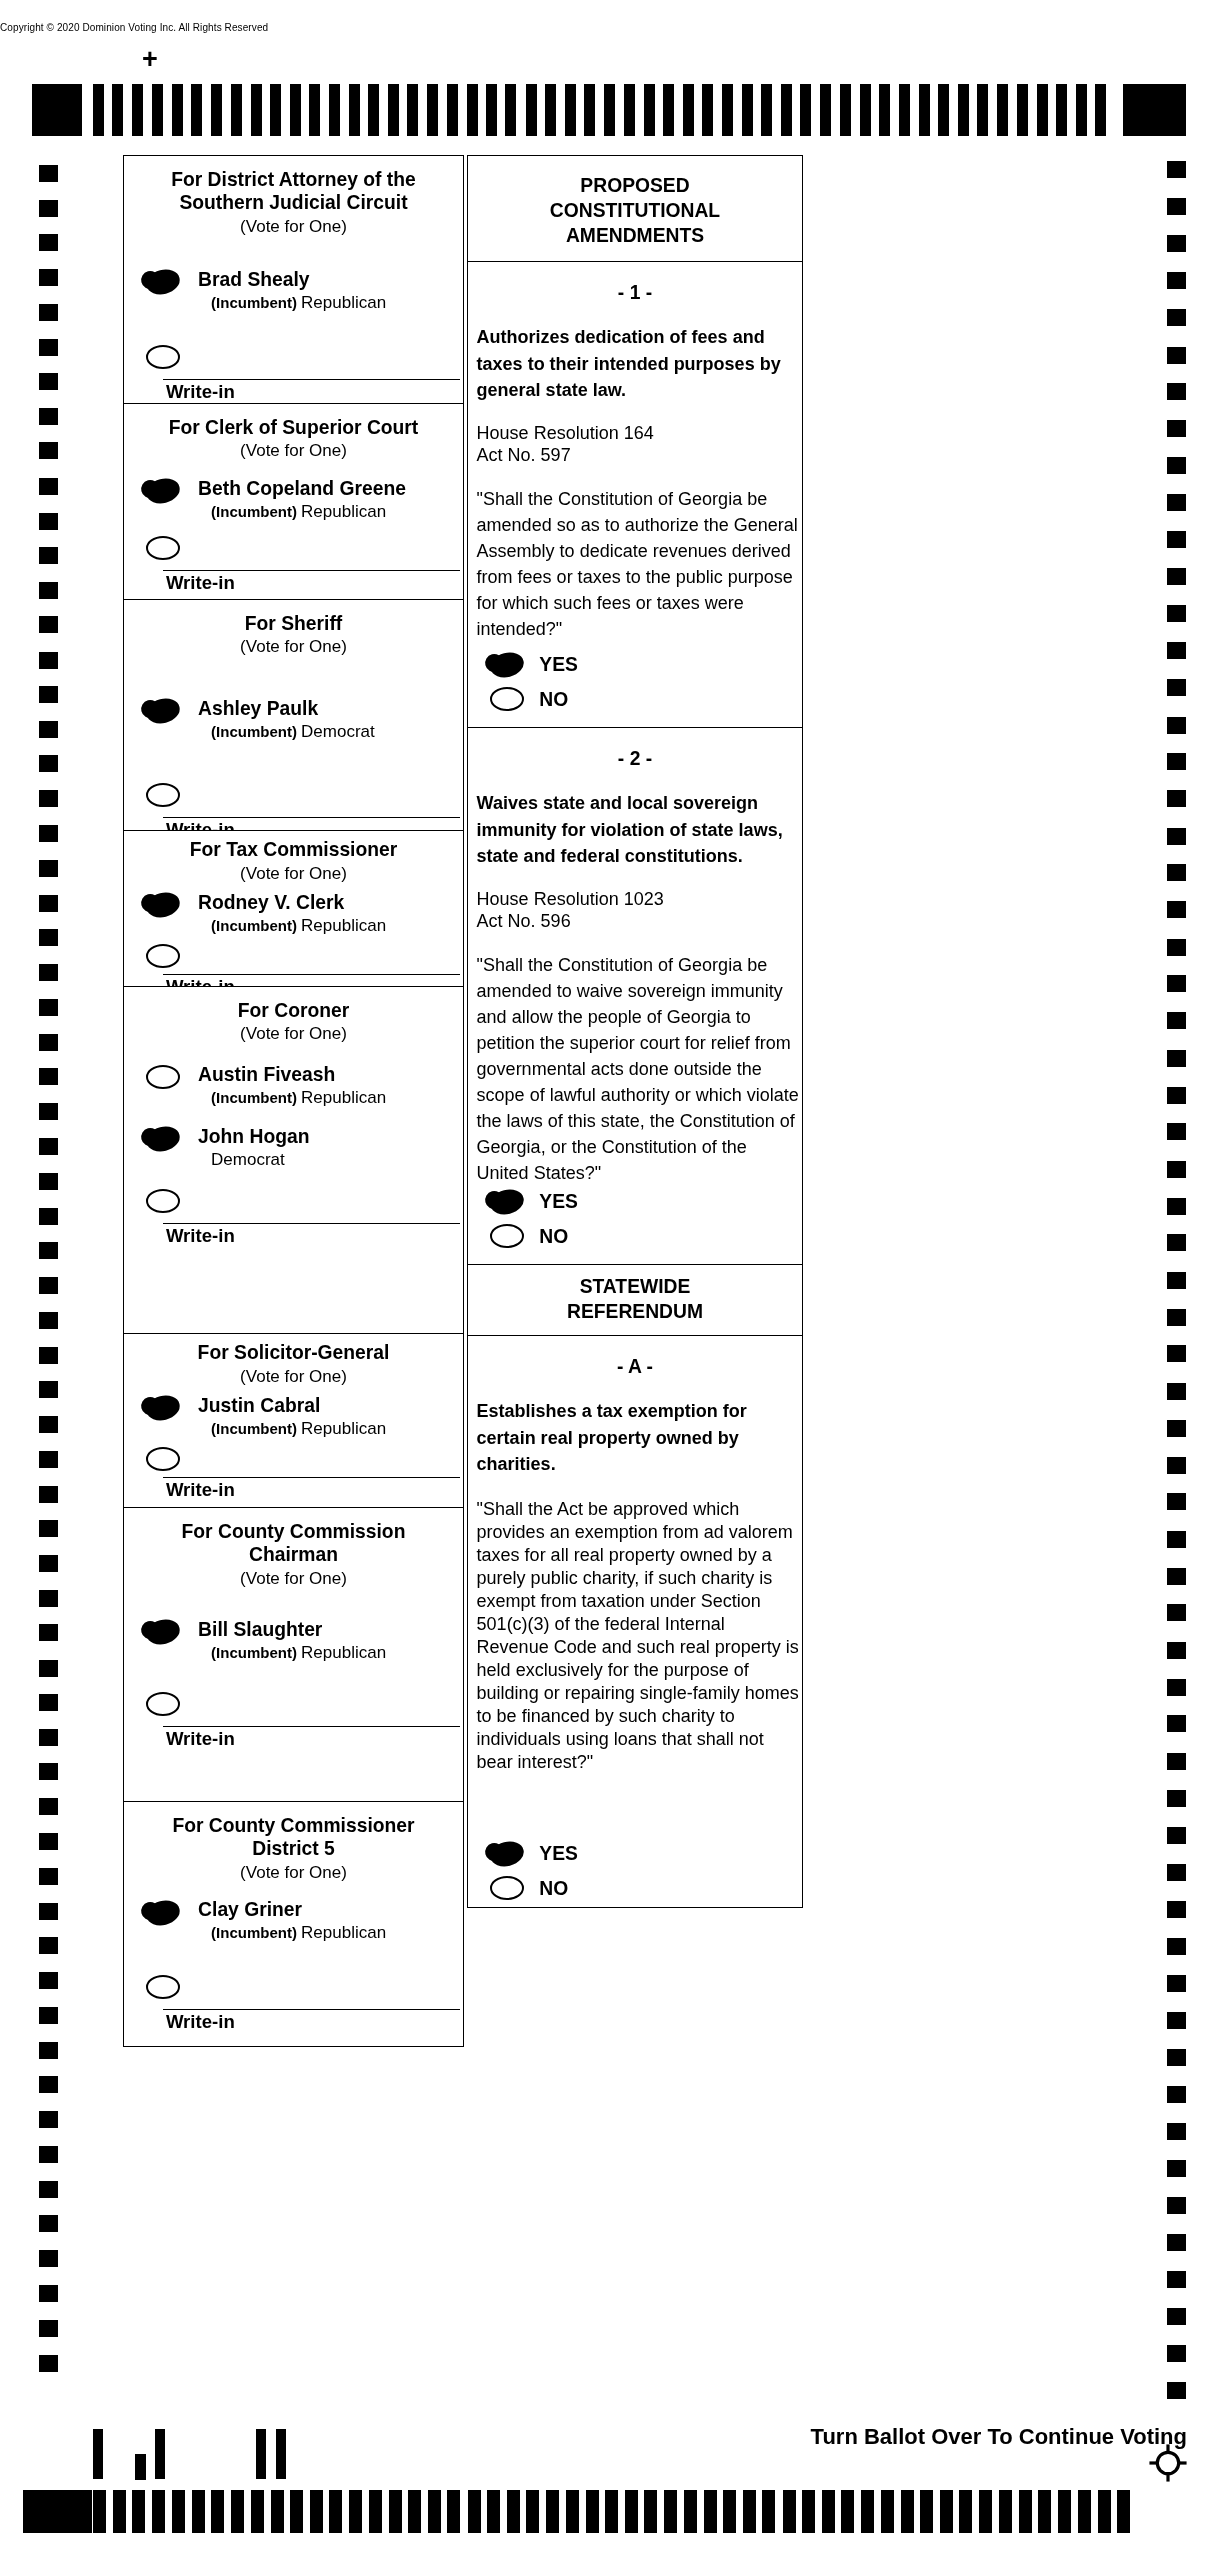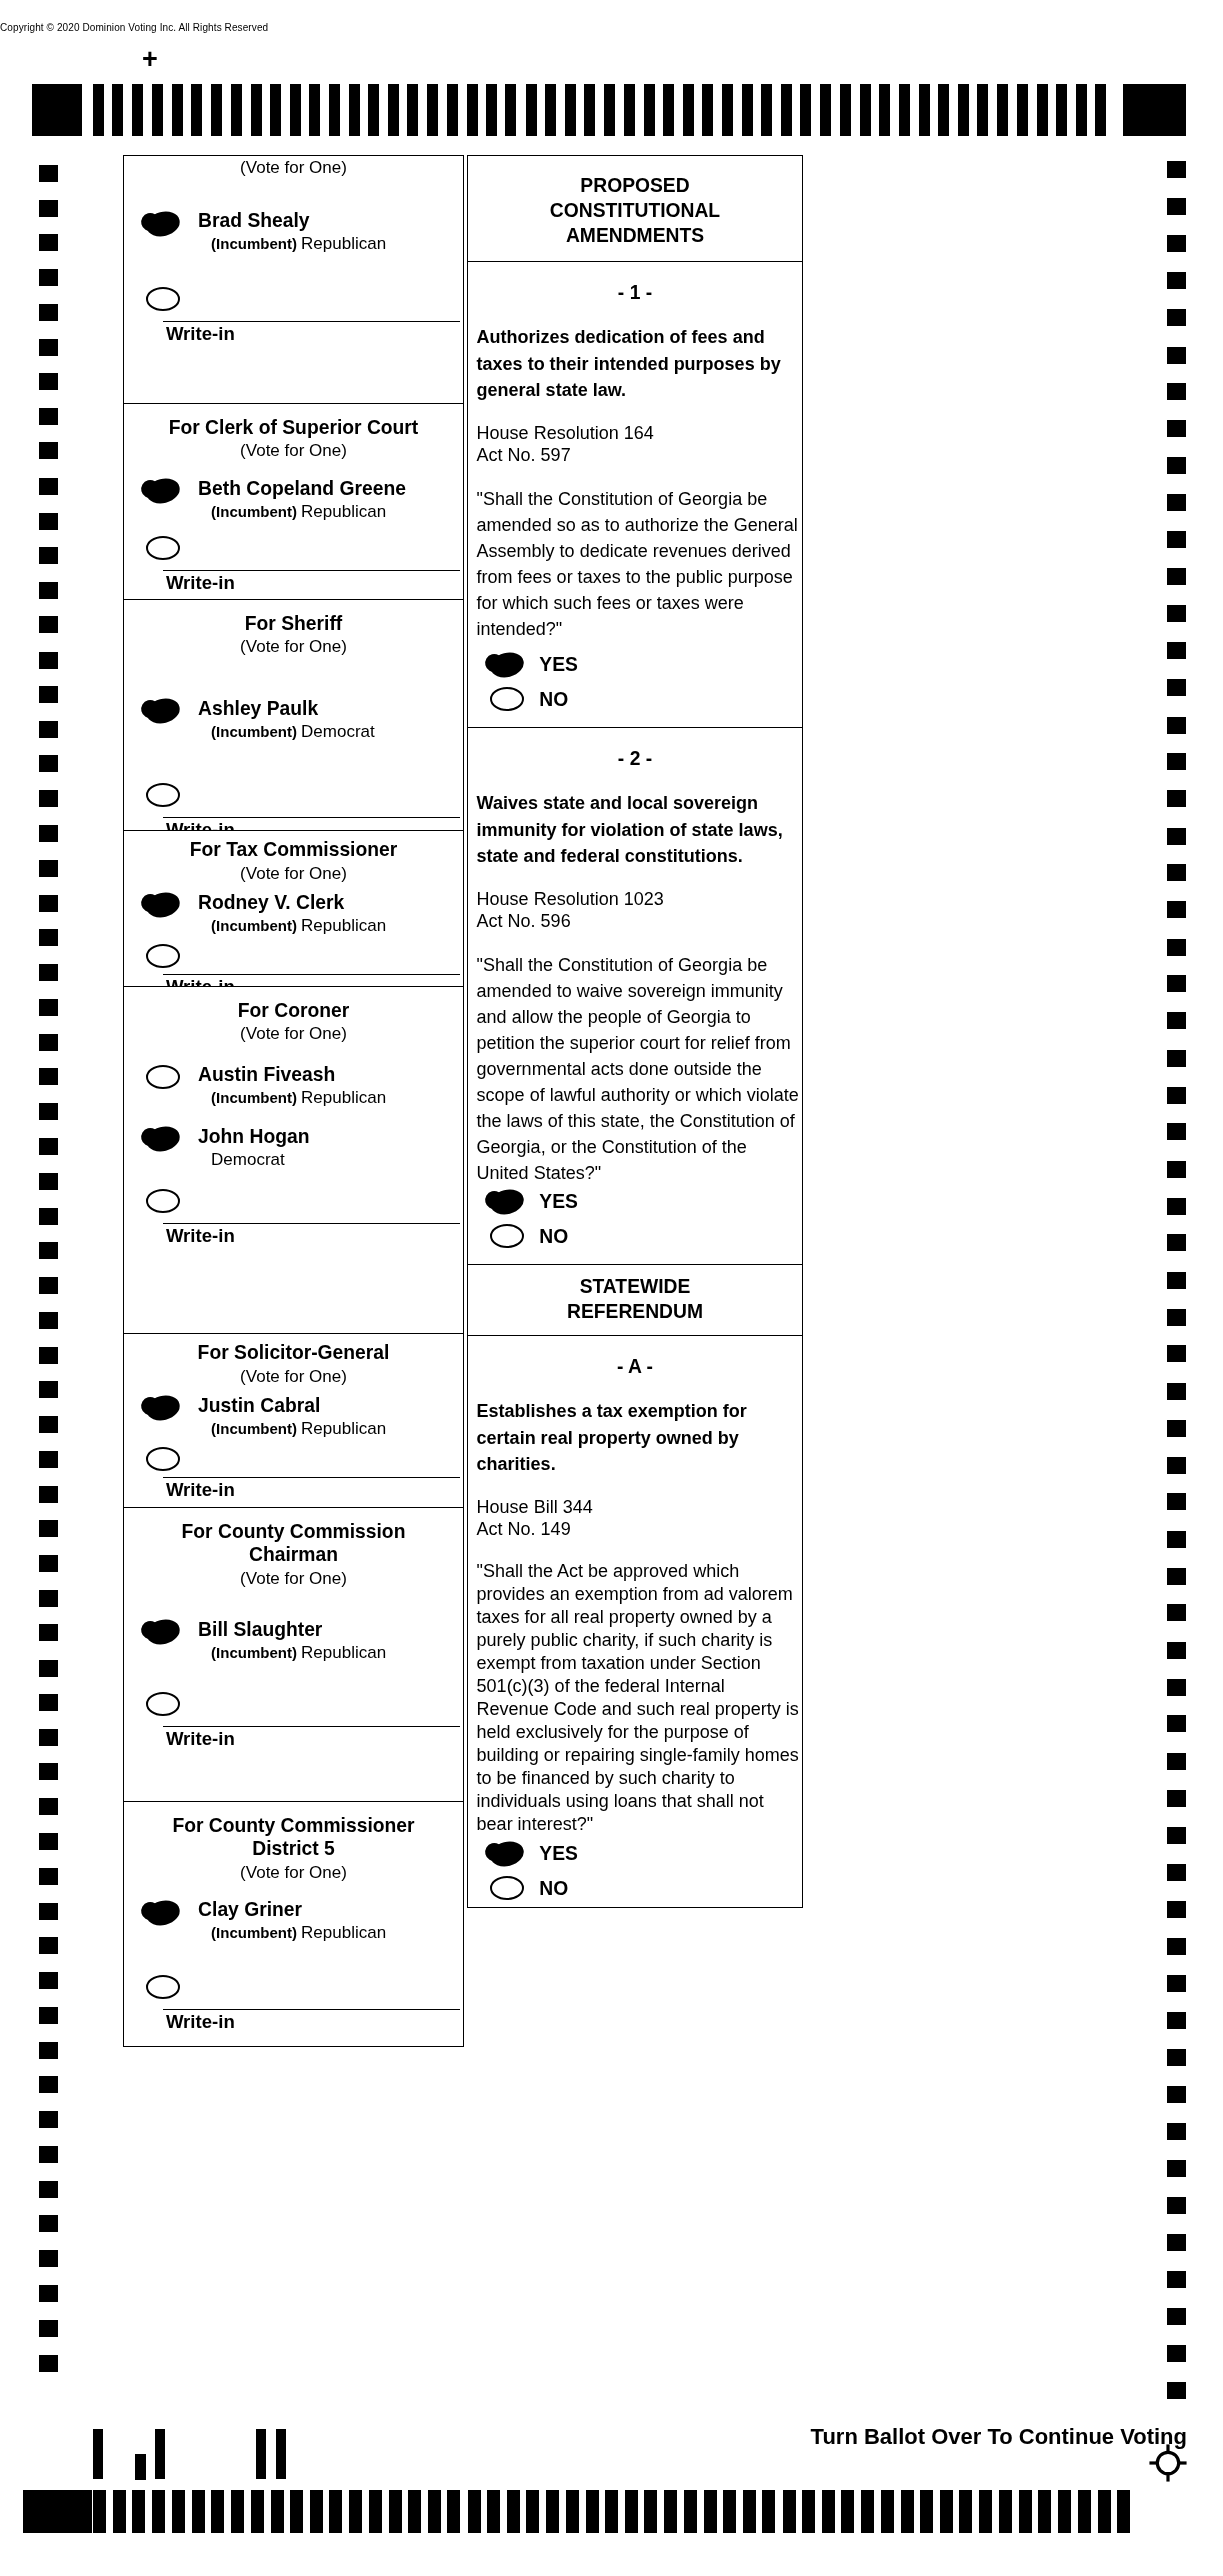--- a/index.html
+++ b/index.html
@@ -307,20 +307,22 @@
     <div class="tbar" style="left: 1117px; top: 2490px; width: 13px; height: 43px;"></div>
     <div class="bcbar" style="left: 93px; top: 2429px; width: 10px; height: 50px;"></div>
     <div class="bcbar" style="left: 135px; top: 2454px; width: 10.7px; height: 26px;"></div>
     <div class="bcbar" style="left: 155px; top: 2429px; width: 10px; height: 50px;"></div>
     <div class="bcbar" style="left: 256px; top: 2429px; width: 10px; height: 50px;"></div>
     <div class="bcbar" style="left: 276px; top: 2429px; width: 10px; height: 50px;"></div>
   </div>
 
 <div id="left-col" class="col">
     <div class="race-sec race-0">
+      <div class="race-title">For District Attorney of the
+Southern Judicial Circuit</div>
       <div class="vote-for">(Vote for One)</div>
       <div class="cand">
         <span class="oval marked"></span>
         <div class="cblock">
           <div class="cname">Brad Shealy</div>
           <div class="cparty"><span class="prefix">(Incumbent) </span><span>Republican</span></div>
         </div>
       </div>
       <div class="cand woval-row">
         <span class="oval"></span>
@@ -494,22 +496,20 @@
           <span class="oval"></span>
           <span class="clabel">NO</span>
         </div>
       </div>
     </div>
     <div class="rc-sec rc-header rc-sr">STATEWIDE
 REFERENDUM</div>
     <div class="rc-sec meas m-2">
       <div class="mnum">- A -</div>
       <div class="msummary">Establishes a tax exemption for certain real property owned by charities.</div>
-      <div class="mrefs">House Bill 344
-Act No. 149</div>
       <div class="mquestion">"Shall the Act be approved which provides an exemption from ad valorem taxes for all real property owned by a purely public charity, if such charity is exempt from taxation under Section 501(c)(3) of the federal Internal Revenue Code and such real property is held exclusively for the purpose of building or repairing single-family homes to be financed by such charity to individuals using loans that shall not bear interest?"</div>
       <div class="mchoices">
         <div class="choice">
           <span class="oval marked"></span>
           <span class="clabel">YES</span>
         </div>
         <div class="choice">
           <span class="oval"></span>
           <span class="clabel">NO</span>
         </div>

